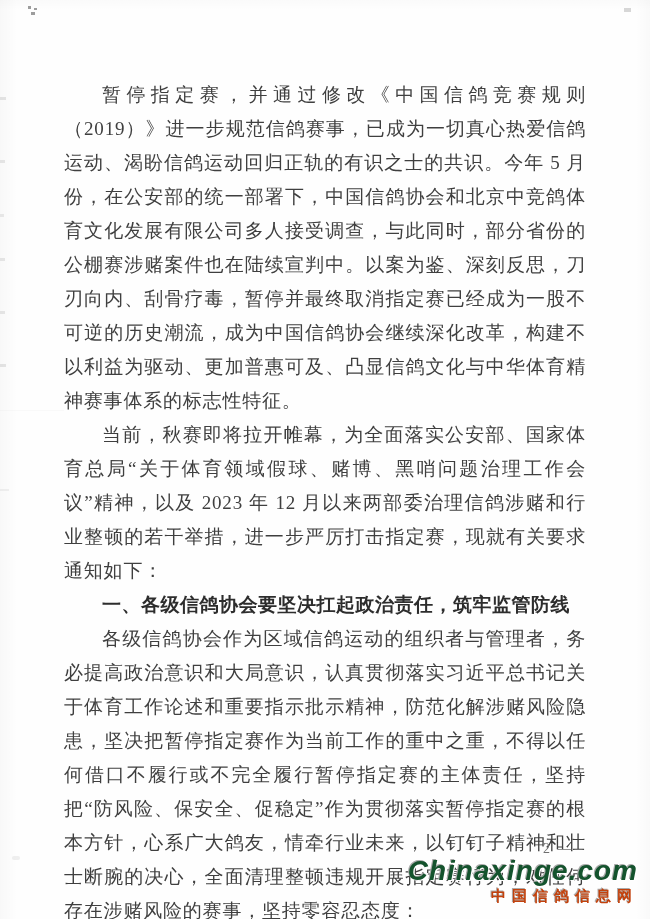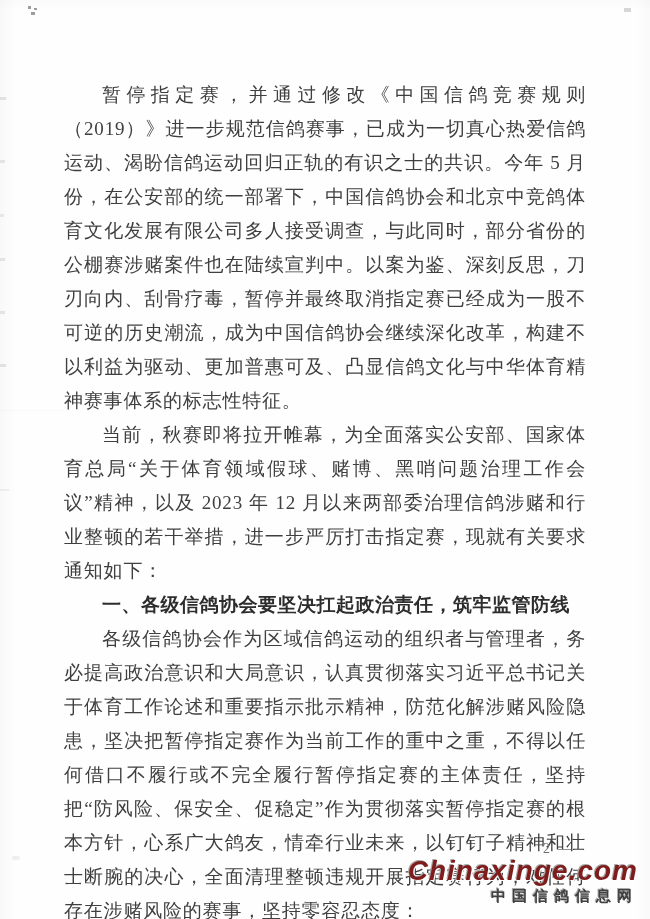--- a/index.html
+++ b/index.html
@@ -73,31 +73,31 @@
     z-index: 2;
     user-select: none;
   }
   .wm-line1 {
     font-family: "Liberation Sans", "DejaVu Sans", sans-serif;
     font-style: italic;
     font-weight: bold;
     font-size: 28px;
     line-height: 30px;
     letter-spacing: 1px;
-    color: #7f1d1d;
+    color: #14532d;
     text-shadow: -1px -1px 0 #a9a9a9, 1px 1px 0 #ffffff;
   }
   .wm-line2 {
     margin-top: 1px;
     font-family: "Liberation Sans", "DejaVu Sans", sans-serif;
     font-weight: bold;
     font-size: 15px;
     line-height: 18px;
     letter-spacing: 6px;
-    color: #404040;
+    color: #c2410c;
     text-shadow: -1px -1px 0 #ababab, 1px 1px 0 #ffffff;
   }
 
   
   .artifact { position: absolute; background: rgba(40,40,40,0.4); pointer-events: none; }
   .a-topleft   { left: 28px;  top: 6px;   width: 10px; height: 9px;
                  background: none; }
   .a-topleft i { position: absolute; background: rgba(40,40,40,0.45); display:block; }
   .a-topleft i:nth-child(1){ left:0; top:0; width:3px; height:3px; }
   .a-topleft i:nth-child(2){ left:6px; top:2px; width:3px; height:2px; }

